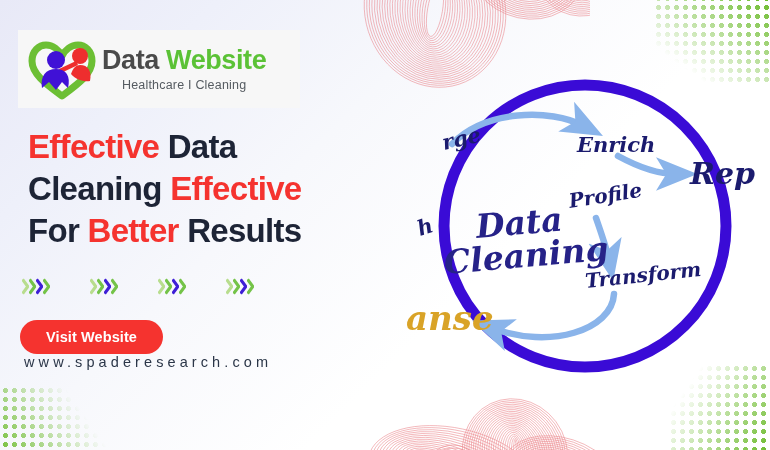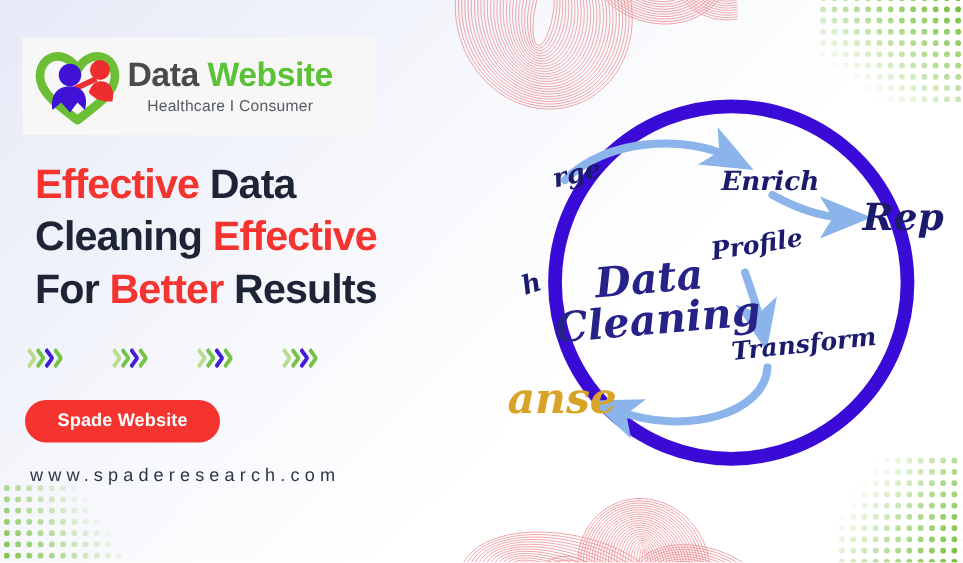--- a/index.html
+++ b/index.html
@@ -87,21 +87,21 @@
     background:#f5332f; color:#ffffff;
     border:none; border-radius:20px;
     padding:9px 26px;
     font-size:14.5px; font-weight:bold;
     font-family:"Liberation Sans", sans-serif;
     cursor:pointer; letter-spacing:0.1px;
   }
 
   
   #site-url {
-    position:absolute; left:24px; top:373px;
+    position:absolute; left:24px; top:354px;
     font-size:14.5px; color:#2b3648;
     letter-spacing:4.1px; font-weight:normal;
   }
 
   
   #diagram-wrap {
     position:absolute; left:400px; top:78px;
     width:370px; height:296px;
   }
   #diagram-svg { display:block; width:370px; height:296px; overflow:visible; }
@@ -287,21 +287,21 @@
                C 39 12, 45 7, 52 7 C 59 7, 66 13, 66 23 C 66 36, 52 46, 36 58 Z" fill="none" stroke="#6cbf34" stroke-width="7" stroke-linejoin="round"></path>
       <circle cx="54" cy="18" r="8" fill="#ee2e2e"></circle>
       <path d="M54 27 C 62 27, 66 33, 64 43 C 58 44, 50 42, 45 36 C 47 30, 50 27, 54 27 Z" fill="#ee2e2e"></path>
       <path d="M33 31 L 50 23 L 52 27 L 35 35 Z" fill="#ee2e2e"></path>
       <circle cx="30" cy="22" r="9" fill="#4011d6"></circle>
       <path d="M30 31 C 40 31, 45 38, 42 50 L 36 44 L 30 52 L 23 44 L 16 50
                C 14 38, 20 31, 30 31 Z" fill="#4011d6"></path>
     </svg>
     <div id="logo-text">
       <div id="logo-title"><span class="w1">Data </span><span class="w2">Website</span></div>
-      <div id="logo-tagline">Healthcare I Consumer</div>
+      <div id="logo-tagline">Healthcare I Cleaning</div>
     </div>
   </div>
 
   <h1 id="headline">
     <div class="line"><span class="red">Effective</span><span class="dark"> Data</span></div>
     <div class="line"><span class="dark">Cleaning </span><span class="red">Effective</span></div>
     <div class="line"><span class="dark">For </span><span class="red">Better</span><span class="dark"> Results</span></div>
   </h1>
 
   <div id="chevrons">
@@ -356,21 +356,21 @@
         </svg>
         <svg class="chev" viewBox="0 0 7 17">
           <path d="M0.6 1.4 L5.8 8.5 L0.6 15.6" fill="none" stroke="#3e1fd6" stroke-width="3.1" stroke-linecap="butt"></path>
         </svg>
         <svg class="chev" viewBox="0 0 7 17">
           <path d="M0.6 1.4 L5.8 8.5 L0.6 15.6" fill="none" stroke="#74c348" stroke-width="3.1" stroke-linecap="butt"></path>
         </svg>
       </div>
     </div>
 
-  <button id="cta-button">Spade Website</button>
+  <button id="cta-button">Visit Website</button>
 
   <div id="site-url">www.spaderesearch.com</div>
 
   <div id="diagram-wrap">
     <svg id="diagram-svg" viewBox="0 0 370 296">
 
       <circle cx="185" cy="148" r="141" fill="none" stroke="#3a0bd6" stroke-width="11"></circle>
 
       <defs>
         <marker id="ah" markerWidth="7" markerHeight="7" refX="3.1" refY="3" orient="auto">

